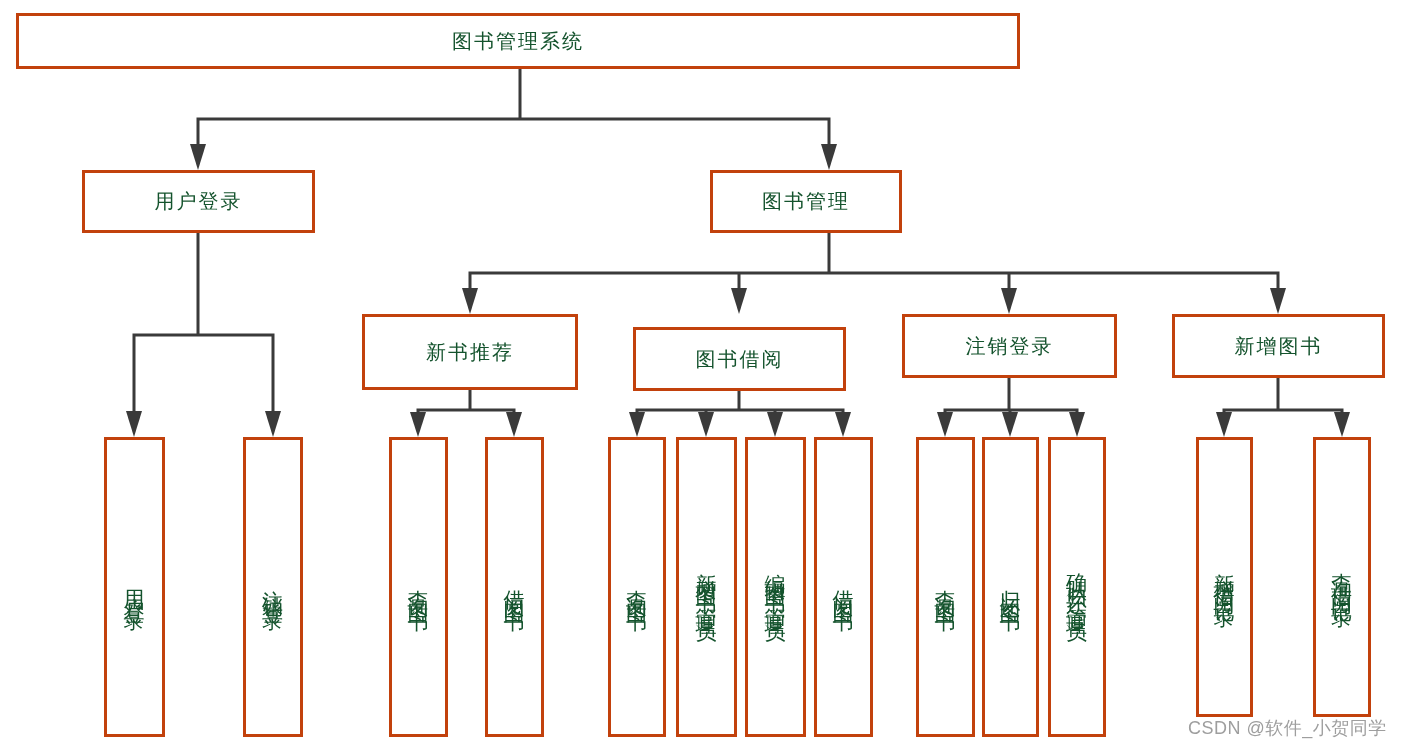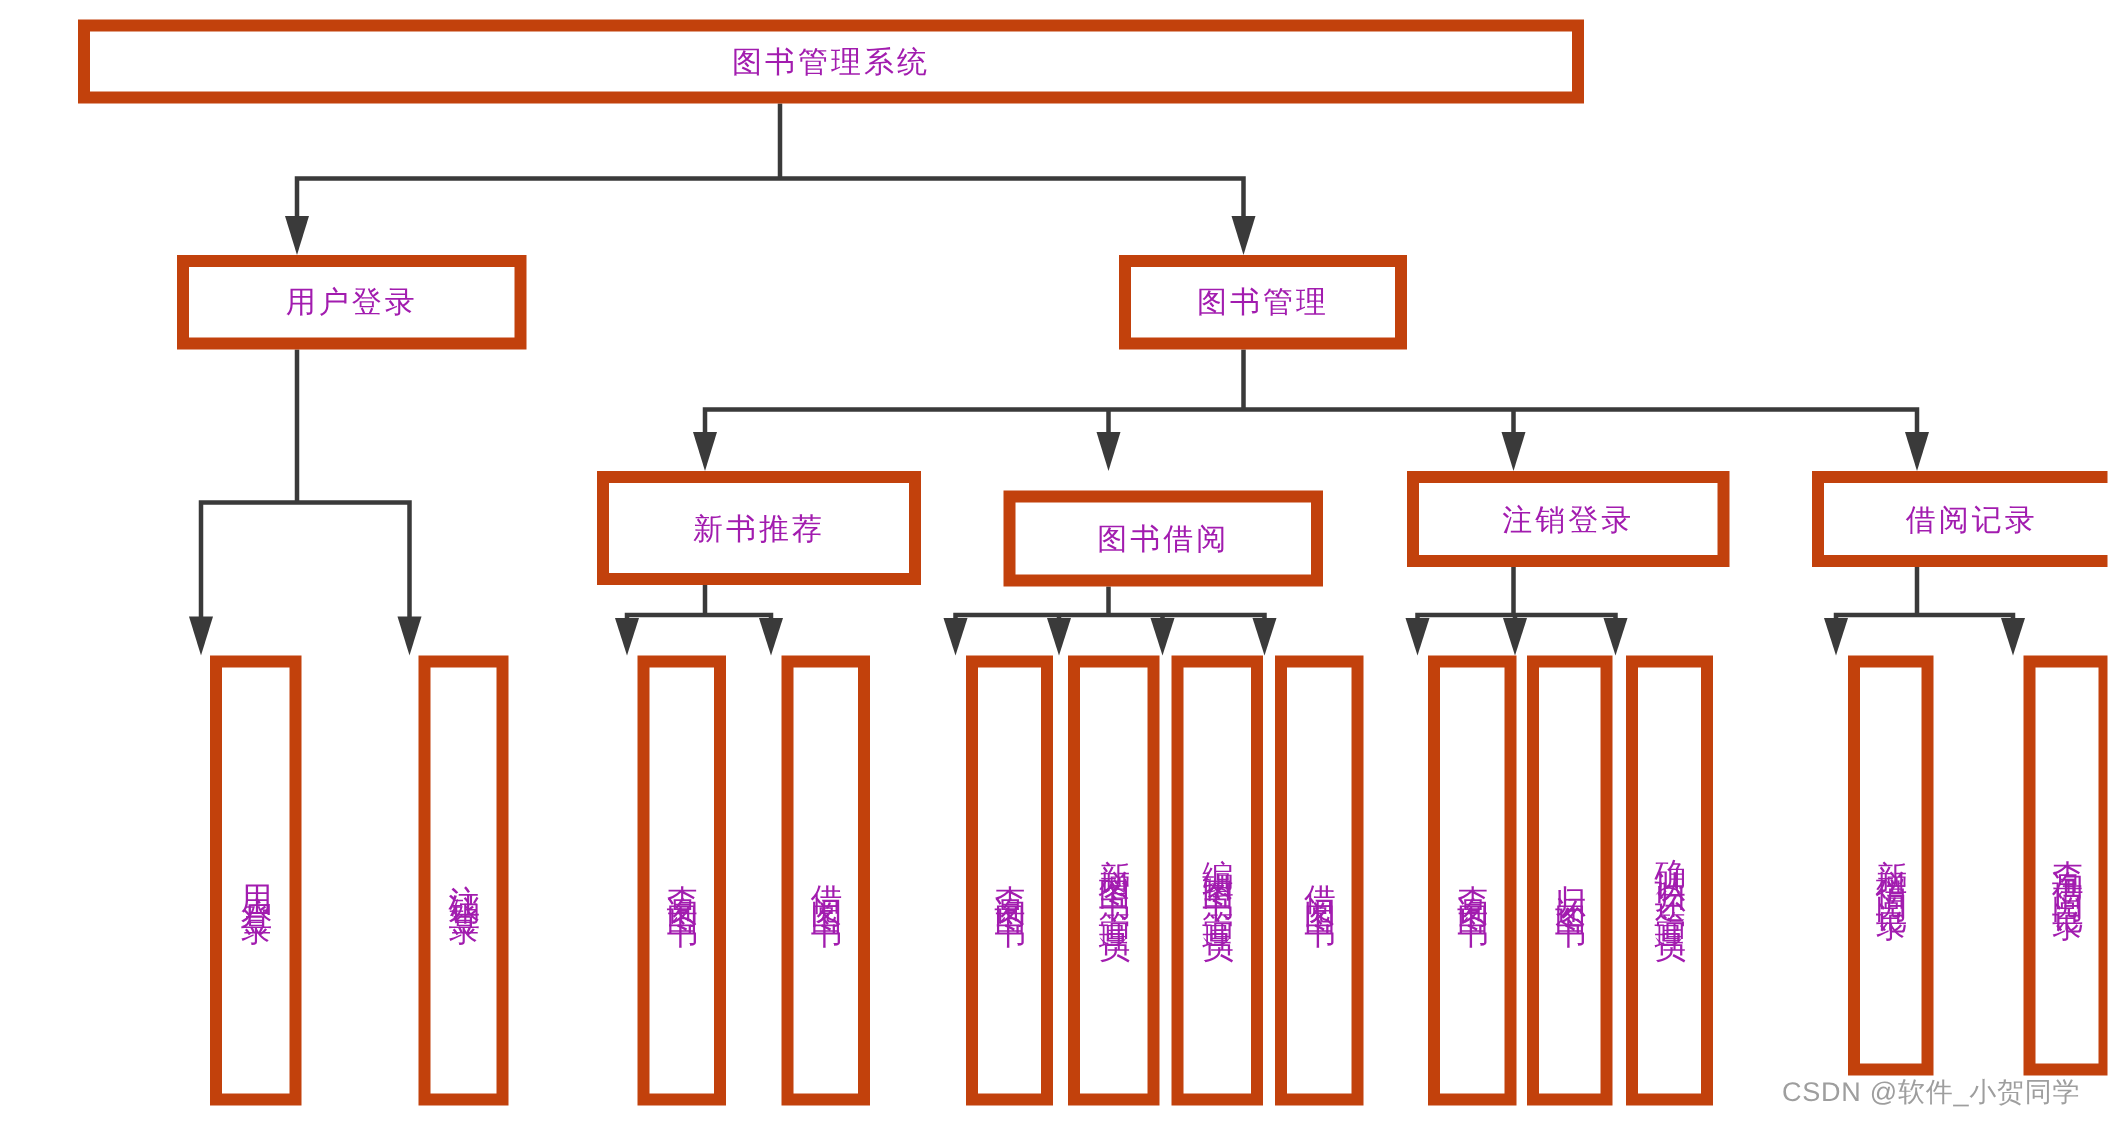--- a/index.html
+++ b/index.html
@@ -14,27 +14,26 @@
     width: 1405px; height: 747px;
     background: #ffffff;
   }
   #connectors {
     position: absolute; left: 0; top: 0;
     width: 1405px; height: 747px;
   }
   .node {
     position: absolute;
     background: #ffffff;
-    border: 8px solid #c2410c;
+    border: 3px solid #c2410c;
     box-sizing: border-box;
     display: flex;
     align-items: center;
     justify-content: center;
-    color: #a21caf;
-    margin-left: 36px;
+    color: #14532d;
   }
   .h-node {
     font-size: 20px;
     letter-spacing: 2px;
   }
   .v-node {
     writing-mode: vertical-rl;
     text-orientation: mixed;
     font-size: 21px;
     letter-spacing: 7px;
@@ -131,21 +130,21 @@
   </svg>
 
   <div class="node h-node" id="n-root">图书管理系统</div>
 
   <div class="node h-node" id="n-login">用户登录</div>
   <div class="node h-node" id="n-mgmt">图书管理</div>
 
   <div class="node h-node" id="n-newbook">新书推荐</div>
   <div class="node h-node" id="n-borrow">图书借阅</div>
   <div class="node h-node" id="n-current">注销登录</div>
-  <div class="node h-node" id="n-records">借阅记录</div>
+  <div class="node h-node" id="n-records">新增图书</div>
 
   <div class="node v-node" id="l-userlogin">用户登录</div>
   <div class="node v-node" id="l-logout">注销登录</div>
 
   <div class="node v-node" id="l-nb-query">查询图书</div>
   <div class="node v-node" id="l-nb-borrow">借阅图书</div>
 
   <div class="node v-node" id="l-bb-query">查询图书</div>
   <div class="node v-node" id="l-bb-add">新增图书（管理员）</div>
   <div class="node v-node" id="l-bb-edit">编辑图书（管理员）</div>

